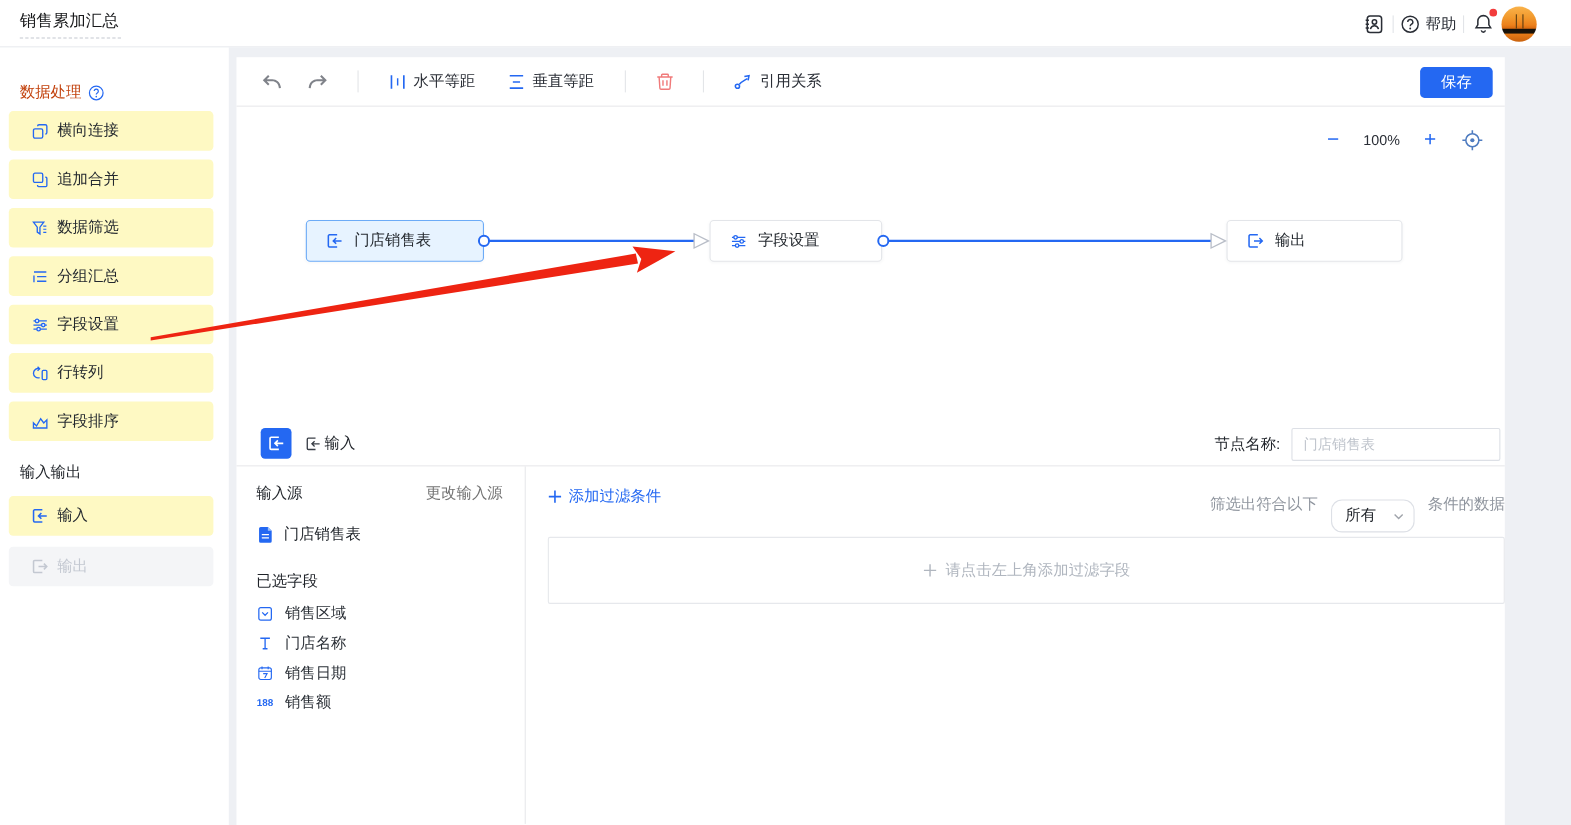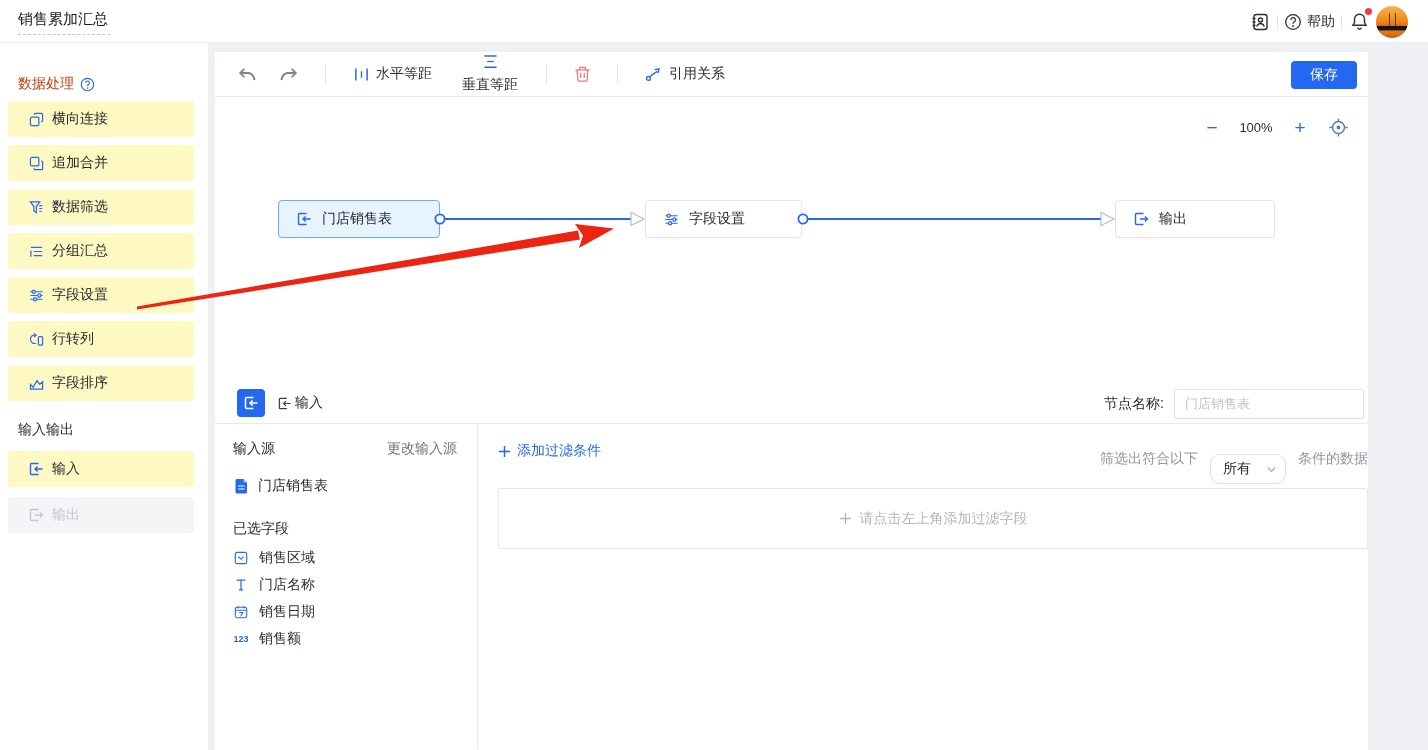--- a/index.html
+++ b/index.html
@@ -4,21 +4,21 @@
 <style>
   * { margin:0; padding:0; box-sizing:border-box; }
   html,body { width:1428px; height:750px; overflow:hidden; background:#eef0f4;
     font-family:"Liberation Sans","DejaVu Sans",sans-serif; color:#1f2329; font-size:14px; }
 
   
   .topbar { position:absolute; left:0; top:0; width:1428px; height:43px; background:#fff;
     border-bottom:1px solid #ebedf0; display:flex; align-items:center; z-index:20; }
   .page-title { margin-left:18px; font-size:15px; color:#17181a;
     border-bottom:1px dashed #c3c7cf; padding:2px 2px 5px 0; }
-  .topbar-right { position:absolute; right:20px; top:0; height:43px; display:flex; align-items:center; gap:6px; }
+  .topbar-right { position:absolute; right:31px; top:0; height:43px; display:flex; align-items:center; gap:6px; }
   .tb-sep { width:1px; height:16px; background:#e2e4e8; }
   .tb-icon { width:22px; height:22px; display:flex; align-items:center; justify-content:center; cursor:pointer; }
   .help-group { display:flex; align-items:center; gap:5px; cursor:pointer; font-size:14px; color:#2a2e36; }
   .bell-wrap { position:relative; }
   .bell-dot { position:absolute; right:-2px; top:-3px; width:7px; height:7px; border-radius:50%; background:#f23c3c; }
   .avatar { width:32px; height:32px; border-radius:50%; overflow:hidden; cursor:pointer;
     background:
       linear-gradient(180deg,#f9b24a 0%, #f29a2e 30%, #ec811c 52%, #d96a10 62%, #14100a 63%, #1c140a 76%, #e87c18 77%, #c9620e 100%);
     position:relative; }
   .avatar:before { content:""; position:absolute; left:13px; top:7px; width:1px; height:13px; background:#5a3c12; box-shadow:6px 0 0 #5a3c12; }
@@ -265,21 +265,21 @@
     <div class="tool-sep" style="margin-left:26px;"></div>
     <div class="tool-btn" style="margin-left:28px;">
       <svg class="ic" width="15" height="15" viewBox="0 0 16 16">
           <g stroke="#2468f2" stroke-width="1.6" fill="none">
         <path d="M2 1.5v13M14 1.5v13"></path>
             <path d="M8 4.5v7" stroke-width="1.4"></path>
           </g>
         </svg>
       <span>水平等距</span>
     </div>
-    <div class="tool-btn" style="margin-left:30px;flex-direction:column;">
+    <div class="tool-btn" style="margin-left:30px;">
       <svg class="ic" width="15" height="15" viewBox="0 0 16 16">
           <g stroke="#2468f2" stroke-width="1.6" fill="none">
         <path d="M1.5 2h13M1.5 14h13"></path>
             <path d="M4.5 8h7" stroke-width="1.4"></path>
           </g>
         </svg>
       <span>垂直等距</span>
     </div>
     <div class="tool-sep" style="margin-left:28px;"></div>
     <div class="tool-btn" style="margin-left:27px;">
@@ -428,21 +428,21 @@
               <g fill="none" stroke="#2468f2" stroke-width="1.2">
             <rect x="1.5" y="2.5" width="13" height="12" rx="2"></rect>
                 <path d="M4.8 1v3M11.2 1v3M1.5 6h13"></path>
             <path d="M6 8.5h4l-2.4 4.5"></path>
               </g>
             </svg>
         </span>
           <span>销售日期</span>
       </div>
       <div class="field-row">
-        <span class="f-icon" style="color:#2468f2;font-size:9px;font-weight:bold;letter-spacing:0;">123</span>
+        <span class="f-icon" style="color:#2468f2;font-size:9px;font-weight:bold;letter-spacing:0;">188</span>
         <span>销售额</span>
       </div>
     </div>
 
     <div class="right-col">
       <div class="filter-top">
         <div class="add-filter">
           <svg class="ic" width="13" height="13" viewBox="0 0 14 14">
               <path stroke="#2468f2" stroke-width="1.6" d="M7 1v12M1 7h12"></path>
             </svg>

